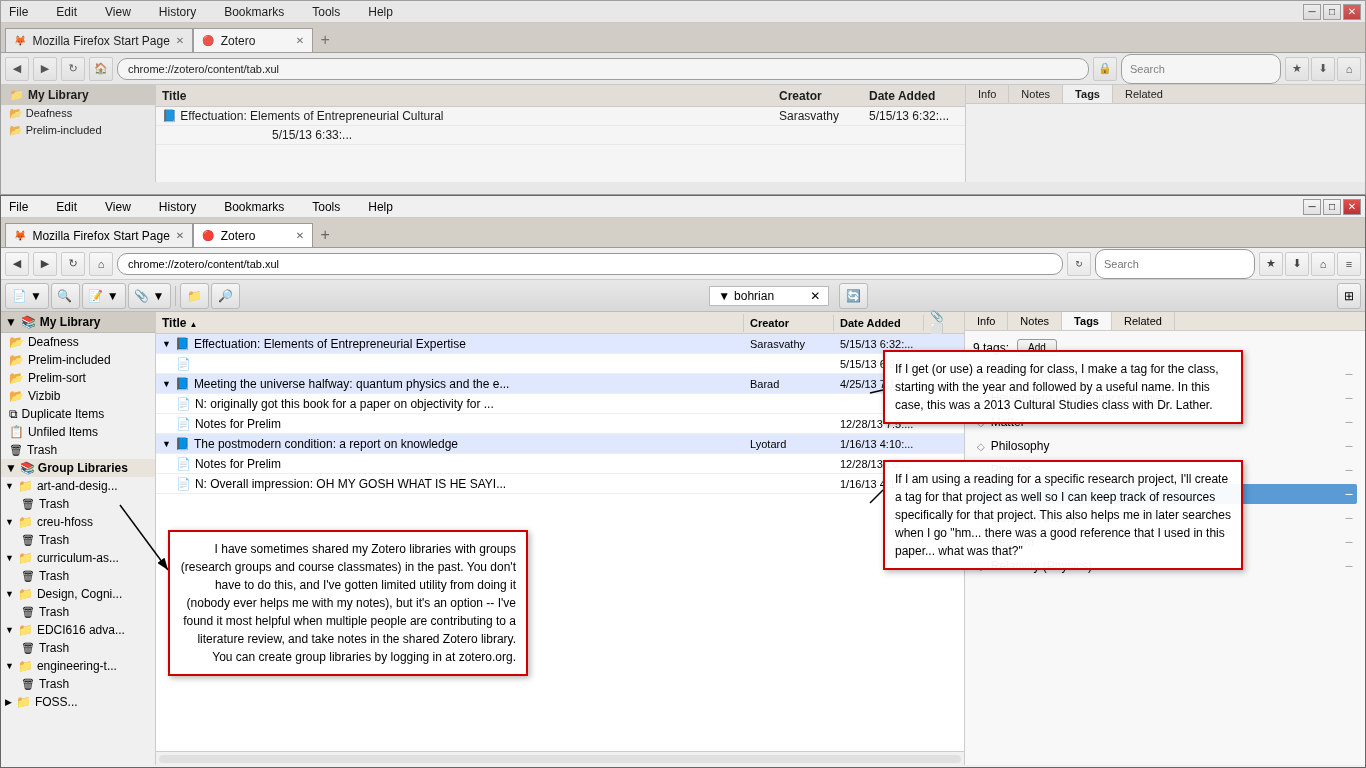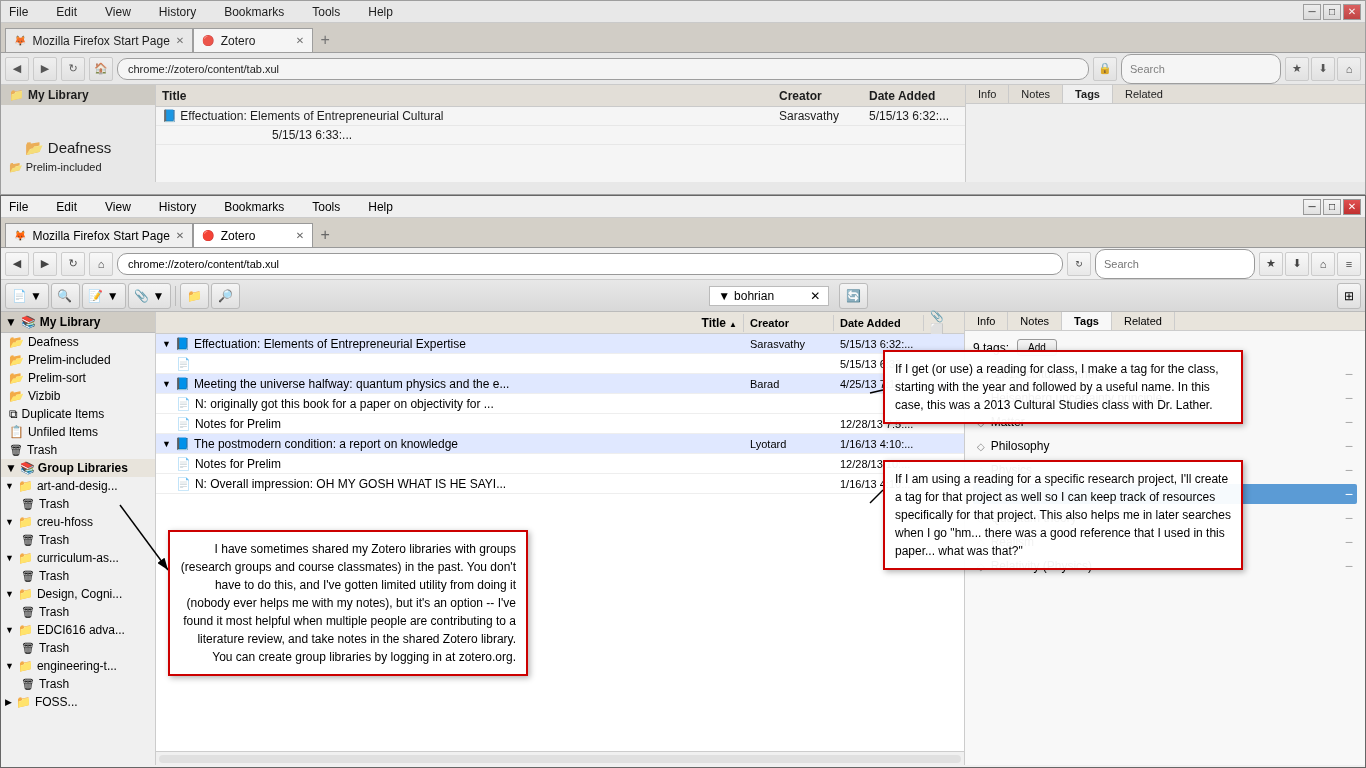--- a/index.html
+++ b/index.html
@@ -218,21 +218,21 @@
       border-bottom: 1px solid #ccc;
       height: 22px;
     }
     .items-col {
       padding: 2px 6px;
       font-size: 11px;
       font-weight: bold;
       border-right: 1px solid #ccc;
       cursor: pointer;
     }
-    .items-col.title { flex: 1; text-align: right; }
+    .items-col.title { flex: 1; }
     .items-col.creator { width: 90px; }
     .items-col.date { width: 90px; }
     .items-col.icons { width: 40px; border-right: none; }
     .items-list { flex: 1; overflow-y: auto; background: white; }
     .item-row {
       display: flex; align-items: center;
       border-bottom: 1px solid #eee;
       min-height: 20px;
       cursor: pointer;
     }
@@ -369,21 +369,21 @@
       <div class="nav-btn">⌂</div>
     </div>
   </div>
 
   <div style="display:flex; height:calc(100% - 96px); background:#f0f0f0;">
     <div style="width:155px; background:#f0f0f0; border-right:1px solid #ccc;">
       <div style="padding:3px 8px; background:#d0ccc4; font-weight:bold; font-size:11px; display:flex; gap:4px; align-items:center;">
         <span>📁</span>
           <span>My Library</span>
       </div>
-      <div style="padding:2px 24px; font-size:15px;margin-top:32px;">📂 Deafness</div>
+      <div style="padding:2px 8px; font-size:11px;">📂 Deafness</div>
       <div style="padding:2px 8px; font-size:11px;">📂 Prelim-included</div>
     </div>
     <div style="flex:1; background:white;">
       <div style="height:22px; background:#e8e4dc; border-bottom:1px solid #ccc; display:flex; align-items:center; padding:0 6px; font-size:11px; font-weight:bold;">
         <span style="flex:1;">Title</span>
           <span style="width:90px;">Creator</span>
           <span style="width:90px;">Date Added</span>
       </div>
       <div style="padding:2px 6px; font-size:11px; border-bottom:1px solid #eee; display:flex;">
         <span style="flex:1;">📘 Effectuation: Elements of Entrepreneurial Cultural</span>

